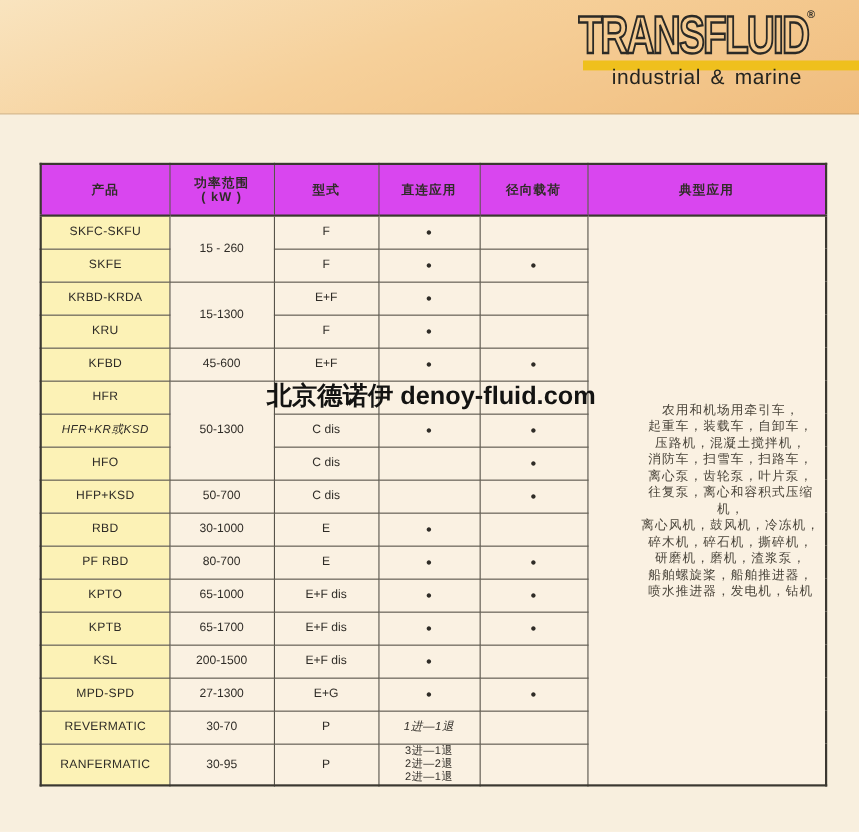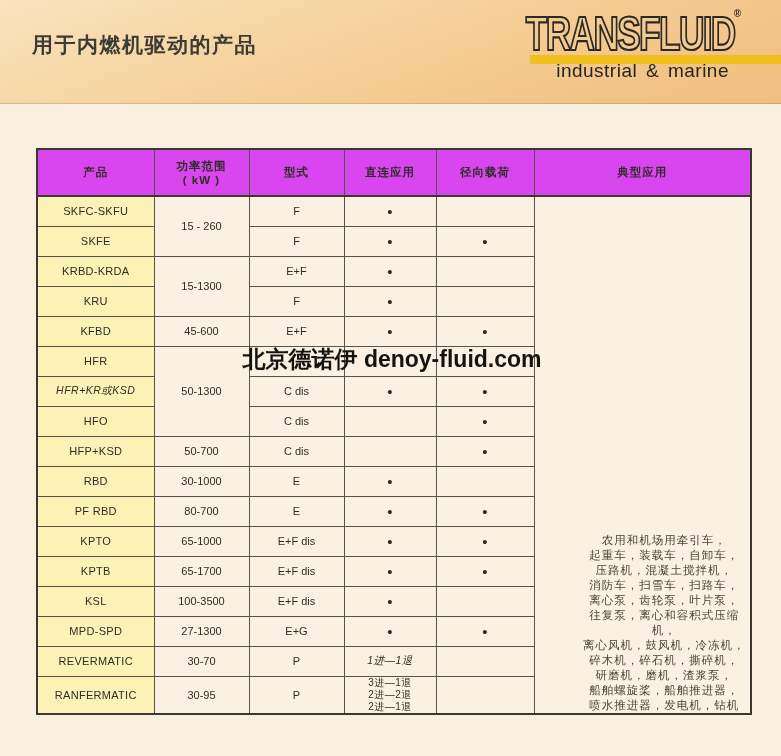--- a/index.html
+++ b/index.html
@@ -32,37 +32,36 @@
   th, td { border:1px solid #57534a; text-align:center; vertical-align:middle;
            font-size:11px; color:#2f2c27; padding:0; }
   thead th { height:47px; background:#d946ef; border-bottom:2px solid #3b3831;
              font-size:11.5px; font-weight:bold; letter-spacing:1px; white-space:pre-line; }
   tr.h30 { height:30px; } tr.h38 { height:38px; }
   td.product { background:#fcf2b6; letter-spacing:.3px; }
   td.mark { font-size:15px; line-height:1; }
   td.cn-small { font-size:10.5px; letter-spacing:.5px;font-style:italic; }
   td.cn-multi { font-size:10px; line-height:12px; letter-spacing:.5px; white-space:pre-line; }
   td.apps { vertical-align:middle; }
-  .apps-wrap { display:flex; flex-direction:column; justify-content:flex-end;
+  .apps-wrap { display:flex; flex-direction:column; justify-content:center;
                height:516px;padding-left:44px; }
   .apps-wrap span { font-size:11.5px; color:#4a453b; letter-spacing:1px; }
 
   
   .watermark { position:absolute; left:246px; top:344px; width:292px; height:30px;
                display:flex; align-items:center; justify-content:center;
                font-size:23px; font-weight:bold; color:#131312; letter-spacing:0;
                white-space:nowrap; z-index:5;text-align:right; }
 </style>
 </head>
 <body>
 
 <div class="page">
 
   <div class="banner">
-    <div class="page-title">用于内燃机驱动的产品</div>
     <div class="logo">
       <div class="logo-bar"></div>
       <div class="logo-word">TRANSFLUID</div>
       <div class="logo-reg">®</div>
       <div class="logo-tagline">industrial &amp; marine</div>
     </div>
   </div>
 
   <div class="tbl-wrap">
     <table>
@@ -183,21 +182,21 @@
         </tr>
         <tr class="h30">
           <td class="product">KPTB</td>
           <td>65-1700</td>
           <td>E+F dis</td>
           <td class="mark">•</td>
           <td class="mark">•</td>
         </tr>
         <tr class="h30">
           <td class="product">KSL</td>
-          <td>100-3500</td>
+          <td>200-1500</td>
           <td>E+F dis</td>
           <td class="mark">•</td>
           <td class="mark"></td>
         </tr>
         <tr class="h30">
           <td class="product">MPD-SPD</td>
           <td>27-1300</td>
           <td>E+G</td>
           <td class="mark">•</td>
           <td class="mark">•</td>

